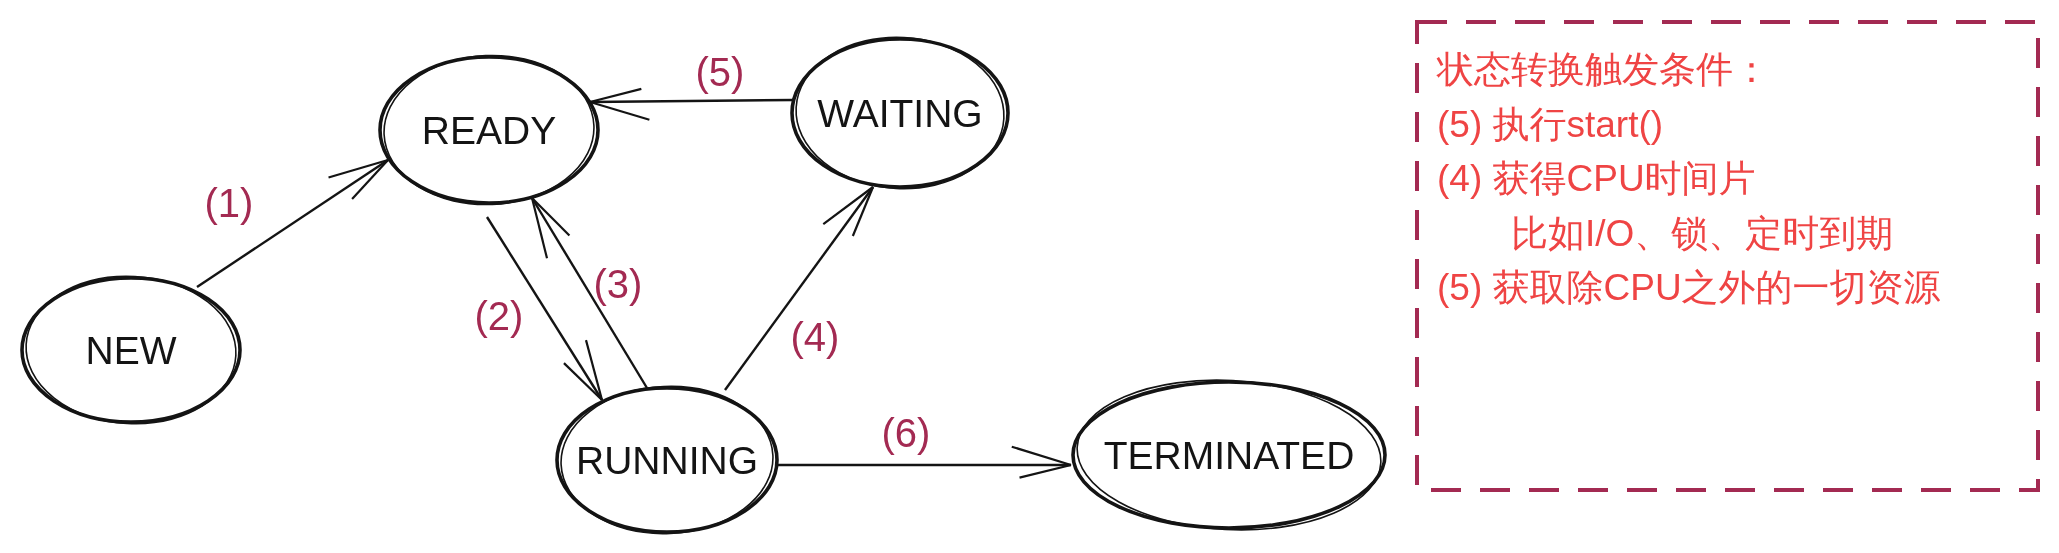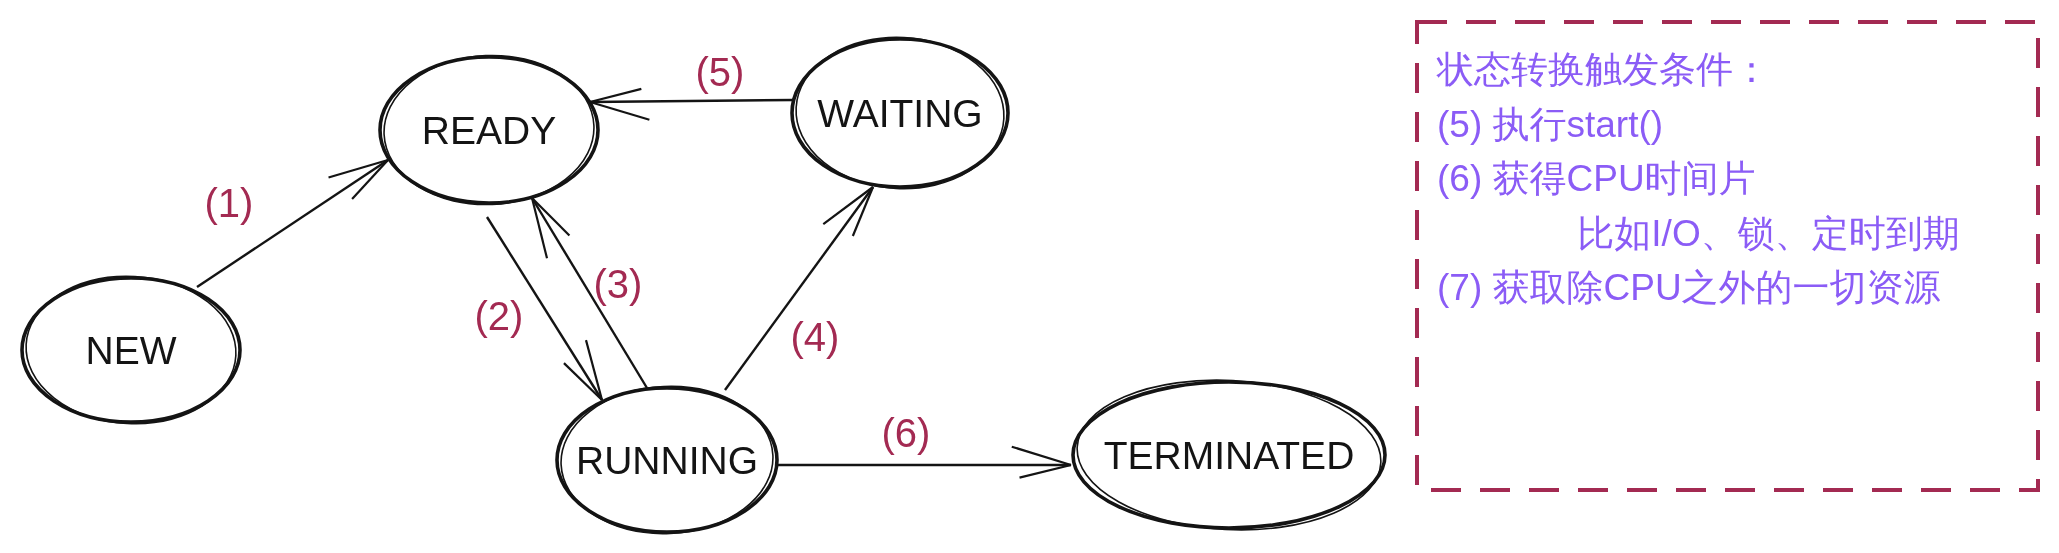--- a/index.html
+++ b/index.html
@@ -19,28 +19,28 @@
   .edge-label{
     font-family:"Liberation Sans", sans-serif;
     font-size:40px;
   }
   .legend{
     position:absolute;
     left:1417px;top:22px;
     width:621px;height:468px;
     box-sizing:border-box;
     padding:21px 12px 0 20px;
-    color:#8b5cf6;
+    color:#ef4444;
     font-size:37px;
     line-height:54.5px;
     white-space:nowrap;
     font-family:"Liberation Sans", sans-serif;
   }
   .legend-row{height:54.5px;}
-  .legend-row.indent{padding-left:74px;text-align:center;}
+  .legend-row.indent{padding-left:74px;}
 </style>
 </head>
 <body>
 
 <div class="stage">
   <svg id="diagram-svg" width="2059" height="553" viewBox="0 0 2059 553">
       <rect x="1417" y="22" width="621" height="468" fill="none" stroke="#A32A52" stroke-width="4" stroke-dasharray="30 19"></rect>
       <g>
         <ellipse cx="131" cy="350" rx="109" ry="72" fill="#ffffff" stroke="#141414" stroke-width="3.6"></ellipse>
         <ellipse cx="131" cy="350" rx="105" ry="73.5" fill="none" stroke="#141414" stroke-width="1.6" transform="rotate(3 131 350)"></ellipse>
@@ -100,17 +100,17 @@
         <line x1="778" y1="465" x2="1071" y2="465" stroke="#141414" stroke-width="2.4"></line>
         <line x1="1071" y1="465" x2="1011.7691376742124" y2="446.67774718699695" stroke="#141414" stroke-width="2.2"></line>
         <line x1="1071" y1="465" x2="1019.5190873328424" y2="477.59823920063815" stroke="#141414" stroke-width="2.2"></line>
         <text x="906" y="447" text-anchor="middle" class="edge-label" fill="#A32A52">(6)</text>
       </g>
     </svg>
 
   <div class="legend">
     <div class="legend-row legend-title">状态转换触发条件：</div>
     <div class="legend-row">(5) 执行start()</div>
-    <div class="legend-row">(6) 获得CPU时间片</div>
+    <div class="legend-row">(4) 获得CPU时间片</div>
     <div class="legend-row indent">比如I/O、锁、定时到期</div>
-    <div class="legend-row">(7) 获取除CPU之外的一切资源</div>
+    <div class="legend-row">(5) 获取除CPU之外的一切资源</div>
   </div>
 </div>
 
 </body></html>

